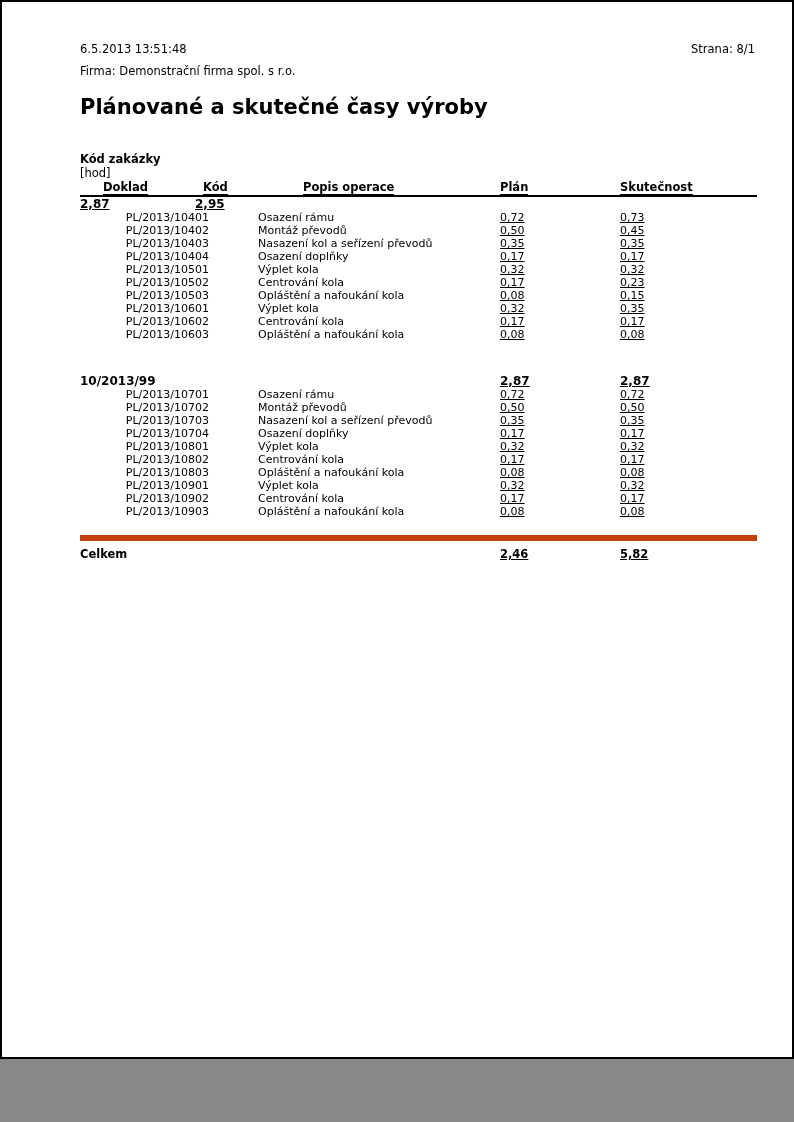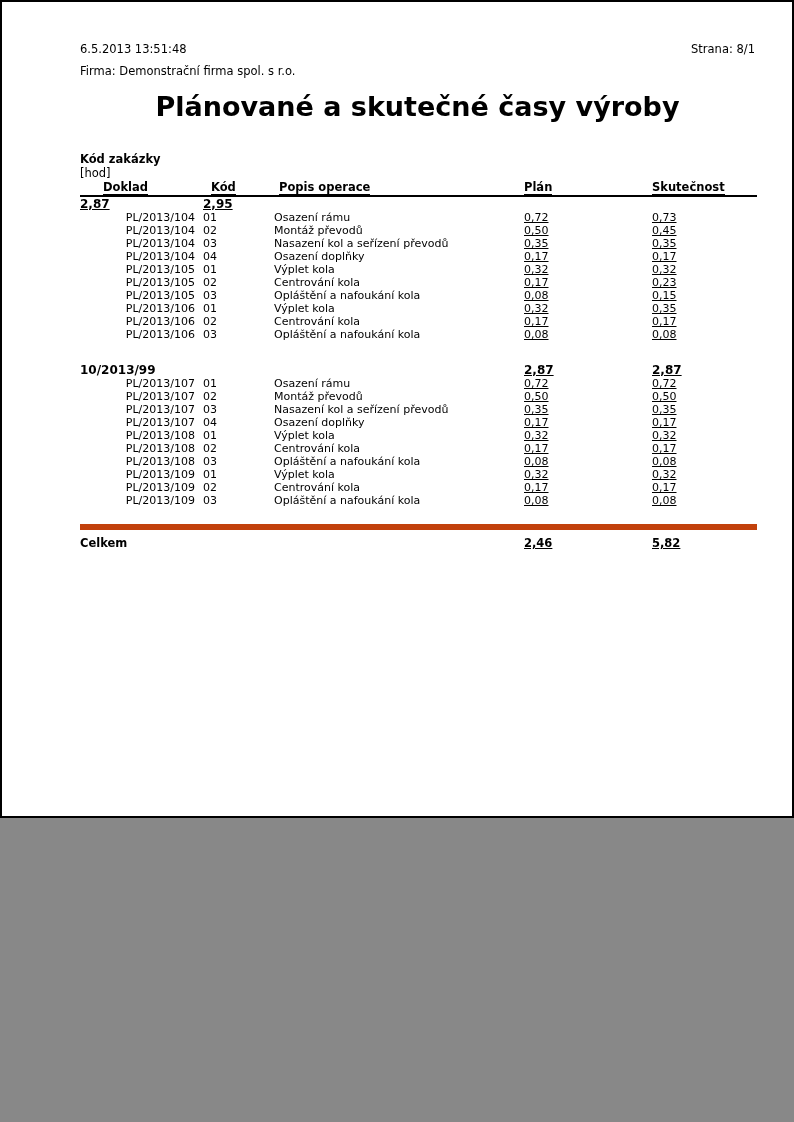--- a/index.html
+++ b/index.html
@@ -1,53 +1,53 @@
 <!DOCTYPE html>
 <html><head>
 <meta charset="utf-8">
 <style>
   html,body{margin:0;padding:0;background:#888;}
   .page{
     position:relative;
-    width:794px;height:818px;
+    width:794px;height:1059px;
     background:#fff;
     border:2px solid #000;
     box-sizing:border-box;
     font-family:"DejaVu Sans","Liberation Sans",sans-serif;
     color:#000;
     overflow:hidden;
   }
   .content{
     padding:36px 37px 0 78px;
     box-sizing:border-box;
   }
   .hdr-row{
     display:flex;justify-content:space-between;
     font-size:11.5px;line-height:22px;white-space:nowrap;
   }
   .title{
     margin:12px 0 0 0;
-    font-size:27px;font-weight:bold;
-    text-align:center;line-height:26px;
+    font-size:21px;font-weight:bold;
+    line-height:26px;
   }
   .report{margin-top:32px;width:677px;}
   .meta-row{
     display:flex;justify-content:space-between;
     font-size:11.5px;line-height:14px;white-space:nowrap;flex-direction:column;
   }
   .b{font-weight:bold;}
   .grid{
     display:grid;
     grid-template-columns:115px 63px 242px 120px 137px;
-    font-size:11px;line-height:13px;white-space:nowrap;gap:8px;
+    font-size:11px;line-height:13px;white-space:nowrap;
   }
   .head{line-height:15px;border-bottom:2px solid #000;font-size:11.5px;}
   .head .c1h{padding-left:23px;}
   .head .c2h{padding-left:8px;}
-  .head .c3h{padding-left:5px;}
+  .head .c3h{padding-left:5px;margin-left:40px;}
   .head .num, .grid .num{text-decoration:underline;}
   .ul{border-bottom:1px solid #000;display:inline-block;line-height:13px;}
   .ghead{line-height:14px;font-size:12px;}
   .ghead .gcode{grid-column:1 / 4;}
   .row .c1{padding-left:17px;text-align:right;}
   .total-row{
     margin-top:17px;
     border-top:6px solid #c2410c;
     padding-top:7px;
     line-height:13px;font-size:11.5px;
@@ -155,21 +155,21 @@
               <span class="num">0,17</span>
             </div>
             <div class="grid row">
               <span class="c1">PL/2013/106</span>
               <span class="c2">03</span>
               <span class="c3">Opláštění a nafoukání kola</span>
               <span class="num">0,08</span>
               <span class="num">0,08</span>
             </div>
           </div>
-          <div class="group" style="margin-top: 22px;">
+          <div class="group" style="margin-top: 33px;">
             <div class="grid ghead">
               <span class="gcode b">10/2013/99</span>
               <span class="num b">2,87</span>
               <span class="num b">2,87</span>
             </div>
             <div class="grid row">
               <span class="c1">PL/2013/107</span>
               <span class="c2">01</span>
               <span class="c3">Osazení rámu</span>
               <span class="num">0,72</span>

